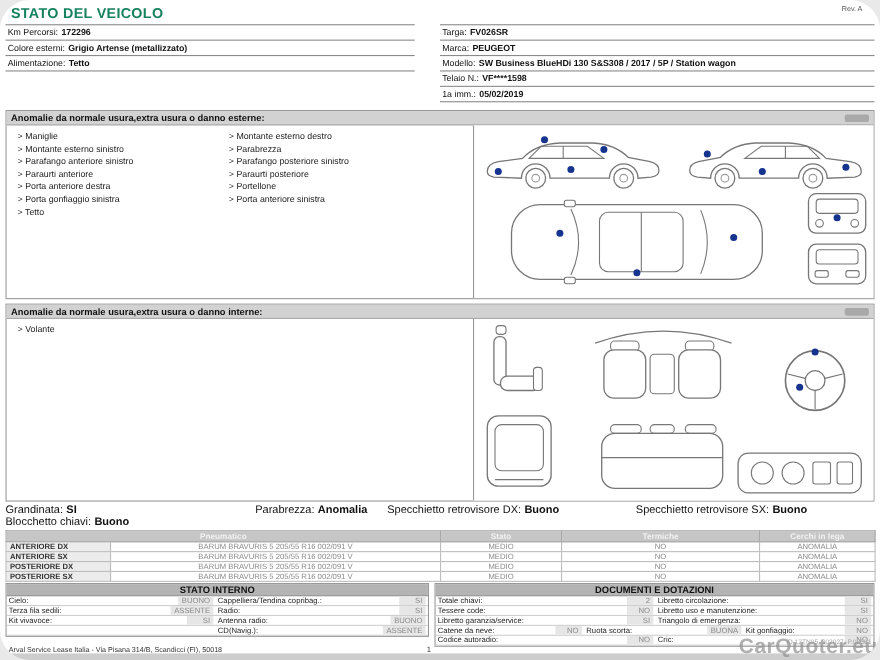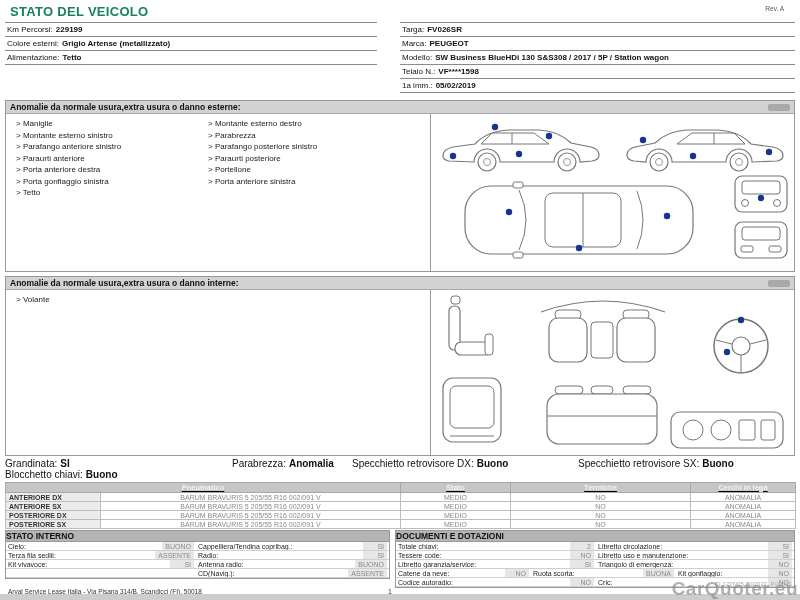--- a/index.html
+++ b/index.html
@@ -1,18 +1,18 @@
 <!DOCTYPE html>
 <html><head>
 <meta charset="utf-8">
 <style>
   * { margin:0; padding:0; box-sizing:border-box; }
   html,body { background:#e9e9e9; }
   body { font-family:"Liberation Sans", sans-serif; }
-  .page { position:relative; width:800px; height:600px; background:#ffffff; overflow:hidden; margin:0 auto; }
+  .page { position:relative; width:800px; height:600px; background:#ffffff; overflow:hidden; margin:0 auto;border-radius:27px; }
 
   .title { position:absolute; left:10px; top:4px; font-size:13px; font-weight:bold; color:#17825f; letter-spacing:.3px; }
   .rev   { position:absolute; right:16px; top:5px; font-size:6.5px; color:#555; }
 
   .info-table { position:absolute; border-top:1px solid #8a8a8a; font-size:8px; color:#111; }
   #info-left  { left:5px;   top:22px; width:372px; }
   #info-right { left:400px; top:22px; width:395px; }
   .info-row { display:block; border-bottom:1px solid #8a8a8a; padding:2px 2px; line-height:9px; min-height:13px; }
   .info-row .lbl { color:#111; margin-right:3px; }
   .info-row .val { font-weight:bold; color:#111; }
@@ -30,31 +30,31 @@
   .dmg-item { line-height:11.5px; white-space:nowrap; }
   .dmg-item::before { content:"> "; }
 
   .diagram-area { position:absolute; top:13px; left:424px; right:0; bottom:0; border-left:1px solid #999; background:#fff; }
   .diagram { display:block; }
 
   .summary { position:absolute; left:5px; top:458px; width:790px; height:22px; font-size:10px; color:#111; }
   .sum-item { position:absolute; white-space:nowrap; }
   .sum-item b { font-weight:bold; margin-left:3px; }
 
-  .tire-table { position:absolute; left:5px; top:482px; width:790px; border-collapse:collapse; table-layout:fixed;text-decoration:underline; }
+  .tire-table { position:absolute; left:5px; top:482px; width:790px; border-collapse:collapse; table-layout:fixed; }
   .tire-table th { background:#c6c6c6; color:#f2f2f2; font-weight:bold; height:10px; border:1px solid #a8a8a8;
                    font-size:7.5px; text-align:center; padding:0; }
   .tire-table td { border:1px solid #bdbdbd; height:9px; padding:0 3px; color:#8a8a8a; text-align:center;
                    font-size:7px; white-space:nowrap; overflow:hidden; }
   .tire-table td.pos { background:#ececec; color:#333; text-align:left; font-weight:bold; }
 
   .mini-table { position:absolute; top:530px; border:1px solid #999; font-size:7px; background:#fff; }
   #stato-interno { left:5px; width:385px; }
   #documenti     { left:395px; width:400px; }
-  .mini-header { height:11px; background:#b4b4b4; font-weight:bold; font-size:8.5px;
+  .mini-header { height:11px; background:#b4b4b4; text-align:center; font-weight:bold; font-size:8.5px;
                  color:#111; line-height:11px; border-bottom:1px solid #999; }
   .mini-row { display:flex; border-bottom:1px solid #cfcfcf; height:9px; line-height:9px; }
   .pair { display:flex; justify-content:space-between; padding:0 2px; overflow:hidden; white-space:nowrap; }
   .pair .plbl { color:#222; }
   .pair .pval { color:#8a8a8a; background:#e6e6e6; padding:0 3px; min-width:24px; text-align:right; }
   .pair.empty .pval { background:transparent; }
 
   .footer-address { position:absolute; left:8px;  top:588px; font-size:6.5px; color:#333; }
   .footer-page    { position:absolute; left:388px; top:588px; font-size:7px;  color:#333; }
   .footer-docid   { position:absolute; right:8px; top:581px; font-size:6px;  color:#a5a5a5; }
@@ -65,21 +65,21 @@
 </head>
 <body>
 
 <div class="page">
 
   <div class="title">STATO DEL VEICOLO</div>
   <div class="rev">Rev. A</div>
 
   <div class="info-table" id="info-left">
     <div class="info-row">
-      <span class="lbl">Km Percorsi:</span><span class="val">229199</span>
+      <span class="lbl">Km Percorsi:</span><span class="val">172296</span>
     </div>
     <div class="info-row">
       <span class="lbl">Colore esterni:</span><span class="val">Grigio Artense (metallizzato)</span>
     </div>
     <div class="info-row">
       <span class="lbl">Alimentazione:</span><span class="val">Tetto</span>
     </div>
   </div>
 
   <div class="info-table" id="info-right">

